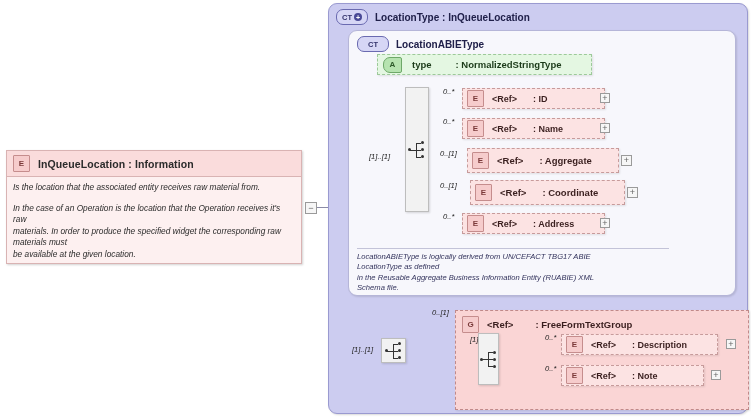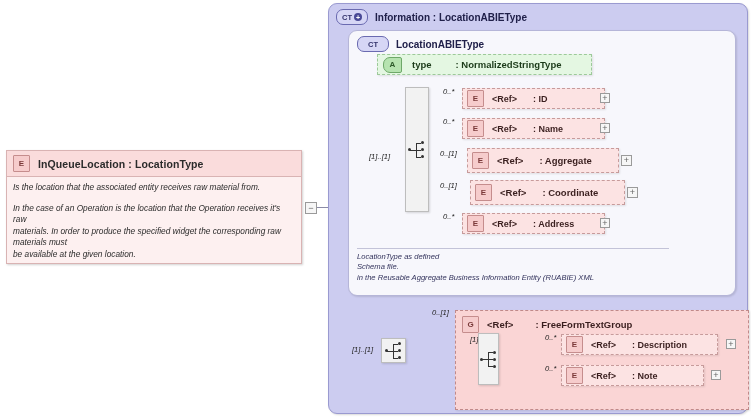--- a/index.html
+++ b/index.html
@@ -202,38 +202,39 @@
   <div class="wire h abs" style="left:499px;top:344px;width:62px;"></div>
   <div class="wire h abs" style="left:499px;top:375px;width:62px;"></div>
   <div class="wire h abs" style="left:458px;top:359px;width:21px;"></div>
 
   <div class="abs" id="ct-outer">
     <div class="ct-head">
       <span class="ct-pill">
         <span>CT</span>
         <span class="plus">+</span>
       </span>
-      <span class="ct-title">Information : LocationABIEType</span>
+      <span class="ct-title">LocationType : InQueueLocation</span>
     </div>
   </div>
 
   <div class="abs" id="ct-inner">
     <div class="ct-head">
       <span class="ct-pill">
         <span>CT</span>
       </span>
       <span class="ct-title">LocationABIEType</span>
     </div>
   </div>
 
   <div class="abs" id="ct-annot">
     <div class="rule"></div>
+    <div>LocationABIEType is logically derived from UN/CEFACT TBG17 ABIE</div>
     <div>LocationType as defined</div>
+    <div>in the Reusable Aggregate Business Information Entity (RUABIE) XML</div>
     <div>Schema file.</div>
-    <div>in the Reusable Aggregate Business Information Entity (RUABIE) XML</div>
   </div>
 
   <div class="abs" id="attr-type">
     <span class="a-badge">A</span>
     <span class="nm">type</span>
     <span class="tp">: NormalizedStringType</span>
   </div>
 
   <div class="abs seq-tall" id="seq-main">
     <div class="seqglyph">
@@ -355,21 +356,21 @@
     <span class="ename">&lt;Ref&gt;</span>
     <span class="etype">: Note</span>
   </div>
   <div class="expander abs" style="left:711px;top:370px;">
     <span>+</span>
   </div>
 
   <div class="abs" id="root-element">
     <div class="hdr">
       <span class="badge">E</span>
-      <span class="title">InQueueLocation : LocationType</span>
+      <span class="title">InQueueLocation : Information</span>
     </div>
     <div class="body">
       <p>Is the location that the associated entity receives raw material from.</p>
       <p style="white-space:pre-line;">In the case of an Operation is the location that the Operation receives it's raw
 materials. In order to produce the specified widget the corresponding raw materials must
 be available at the given location.</p>
     </div>
   </div>
   <div id="root-collapse">
     <span>−</span>

